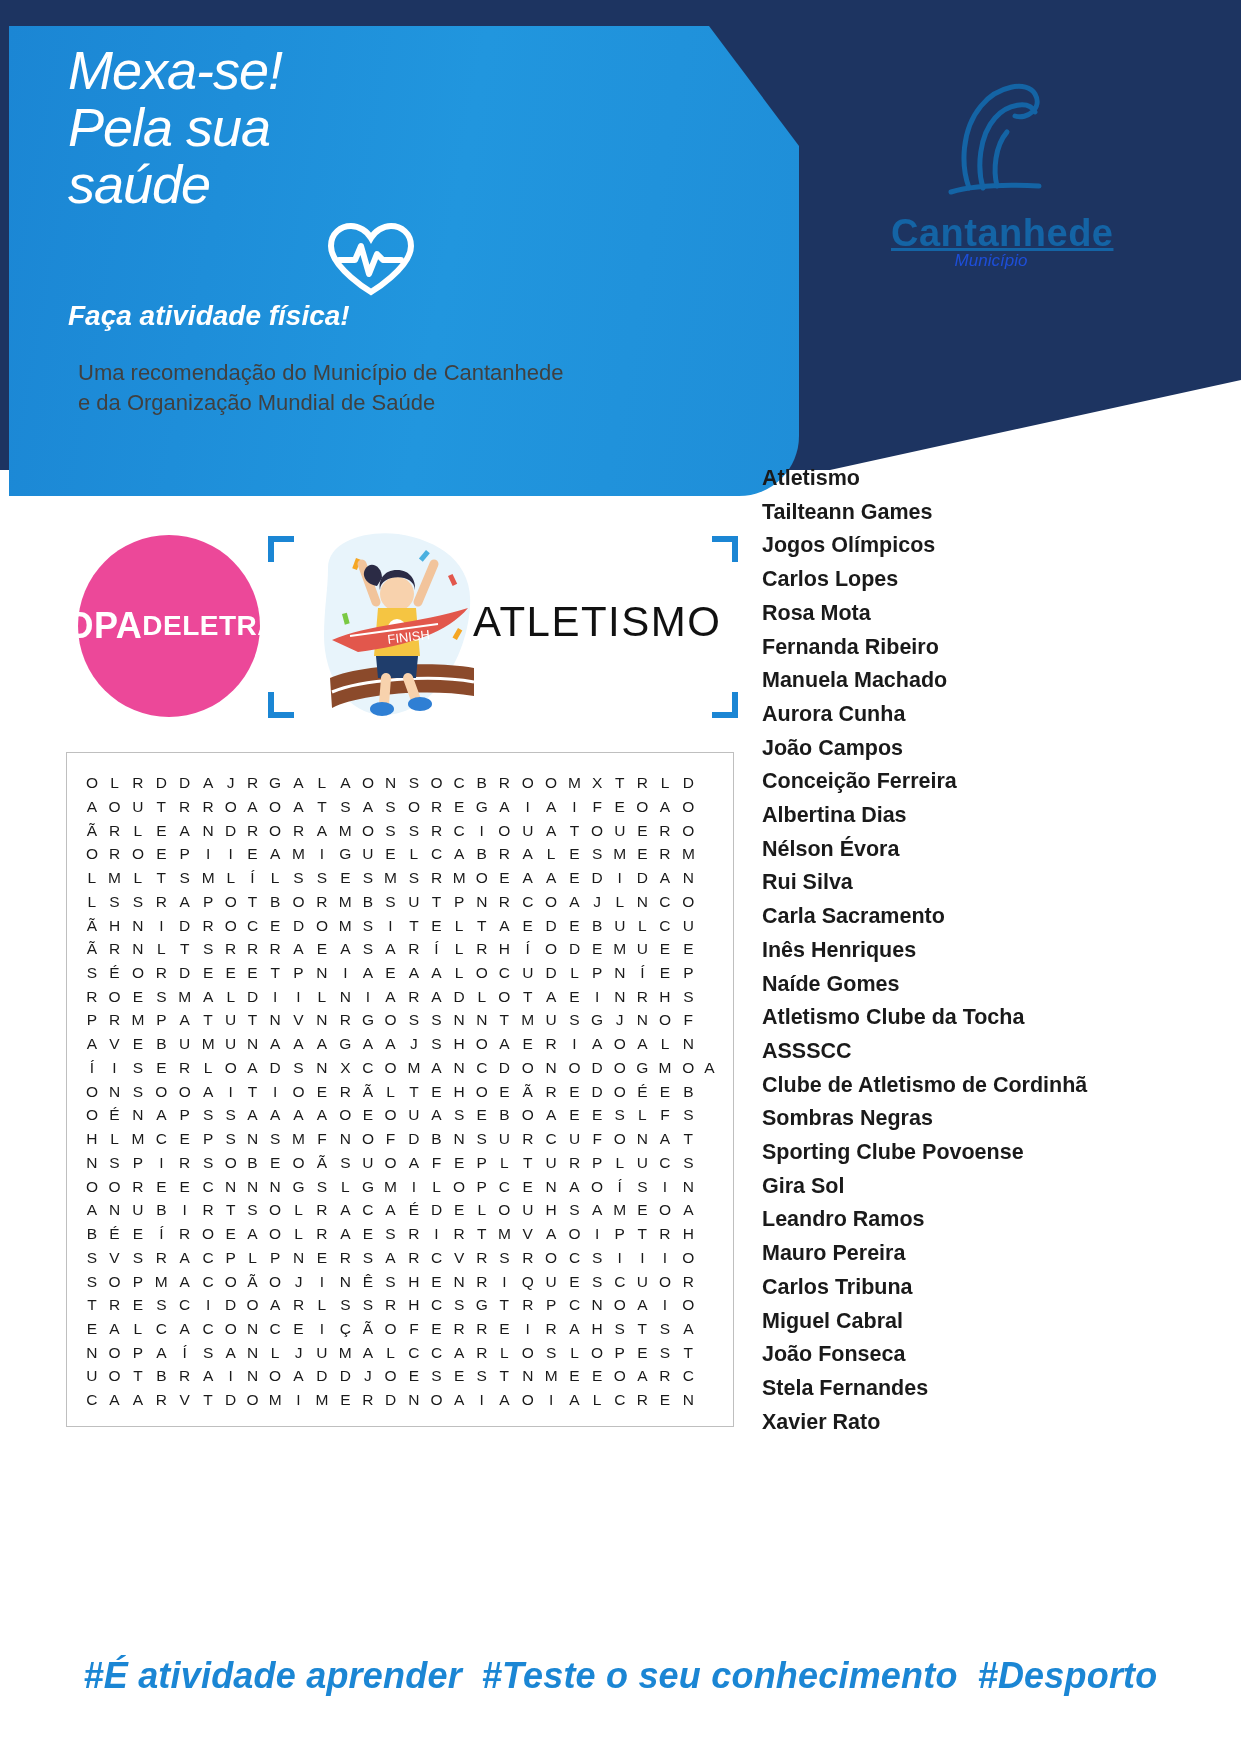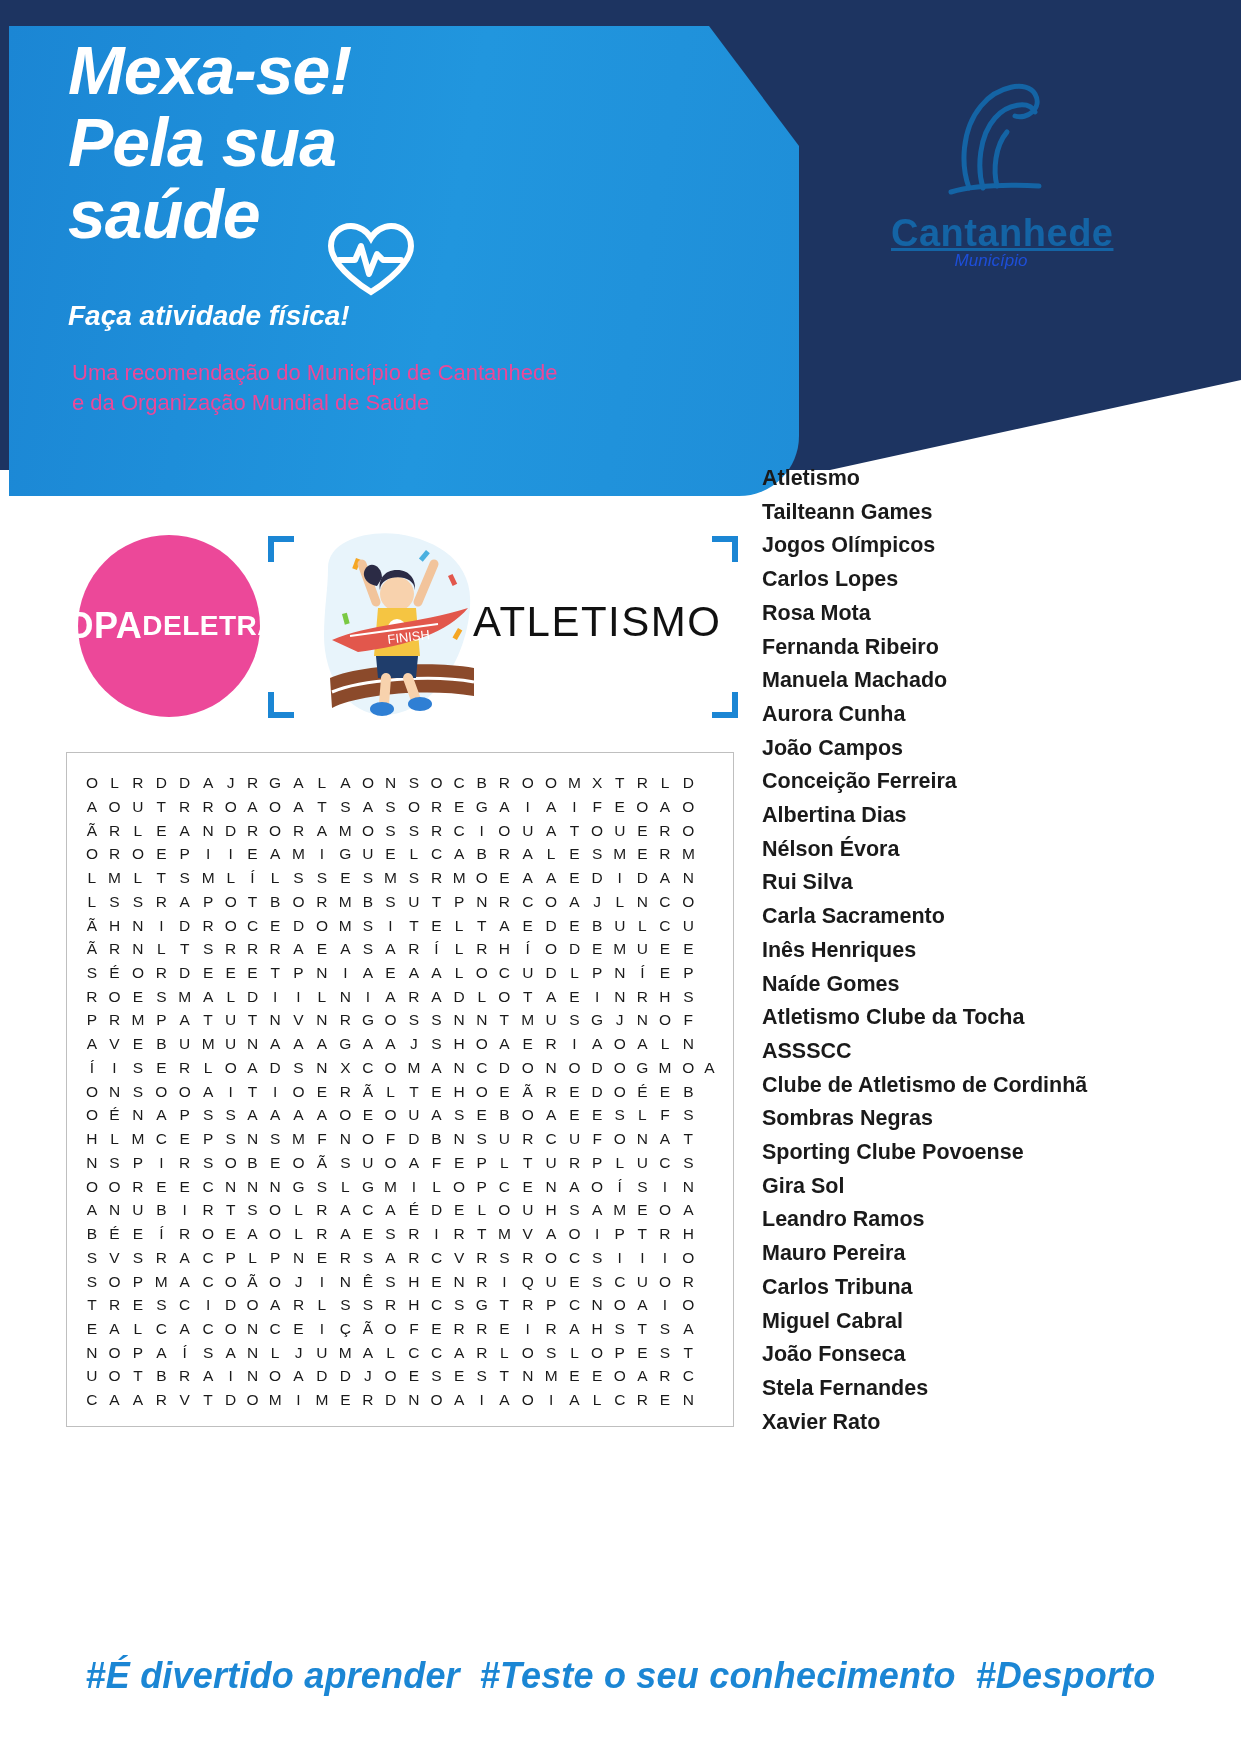--- a/index.html
+++ b/index.html
@@ -32,45 +32,45 @@
   .blue-panel {
     position: absolute;
     left: 9px; top: 26px;
     width: 790px; height: 470px;
     background: linear-gradient(100deg, #1b86d4 0%, #2196de 55%, #1f8ed8 100%);
     border-radius: 0 0 60px 0;
     clip-path: polygon(0 0, 700px 0, 790px 120px, 790px 470px, 0 470px);
   }
   .headline {
     position: absolute;
-    left: 68px; top: 34px;
+    left: 68px; top: 42px;
     color: #ffffff;
-    font-weight: bold;
-    font-size: 68px;
+    font-weight: normal;
+    font-size: 54px;
     line-height: 1.06;
     letter-spacing: -1px;
     font-style: italic;
     white-space: pre-line;
   }
   .heart-icon {
     position: absolute;
     left: 325px; top: 222px;
   }
   .subhead {
     position: absolute;
     left: 68px; top: 300px;
     color: #ffffff;
     font-weight: bold;
     font-style: italic;
     font-size: 28px;
   }
   .recommend {
     position: absolute;
-    left: 72px; top: 358px;
-    color: #ec4899;
+    left: 78px; top: 358px;
+    color: #404040;
     font-size: 22px;
     line-height: 1.35;
     white-space: pre-line;
   }
 
   
   #logo {
     position: absolute;
     right: 140px; top: 70px;
     width: 210px;
@@ -1102,14 +1102,14 @@
     <div class="w">Leandro Ramos</div>
     <div class="w">Mauro Pereira</div>
     <div class="w">Carlos Tribuna</div>
     <div class="w">Miguel Cabral</div>
     <div class="w">João Fonseca</div>
     <div class="w">Stela Fernandes</div>
     <div class="w">Xavier Rato</div>
   </div>
 
 <div id="footer">
-  <div class="tags"><span>#É divertido aprender</span><span>#Teste o seu conhecimento</span><span>#Desporto</span></div>
+  <div class="tags"><span>#É atividade aprender</span><span>#Teste o seu conhecimento</span><span>#Desporto</span></div>
 </div>
 
 </body></html>

